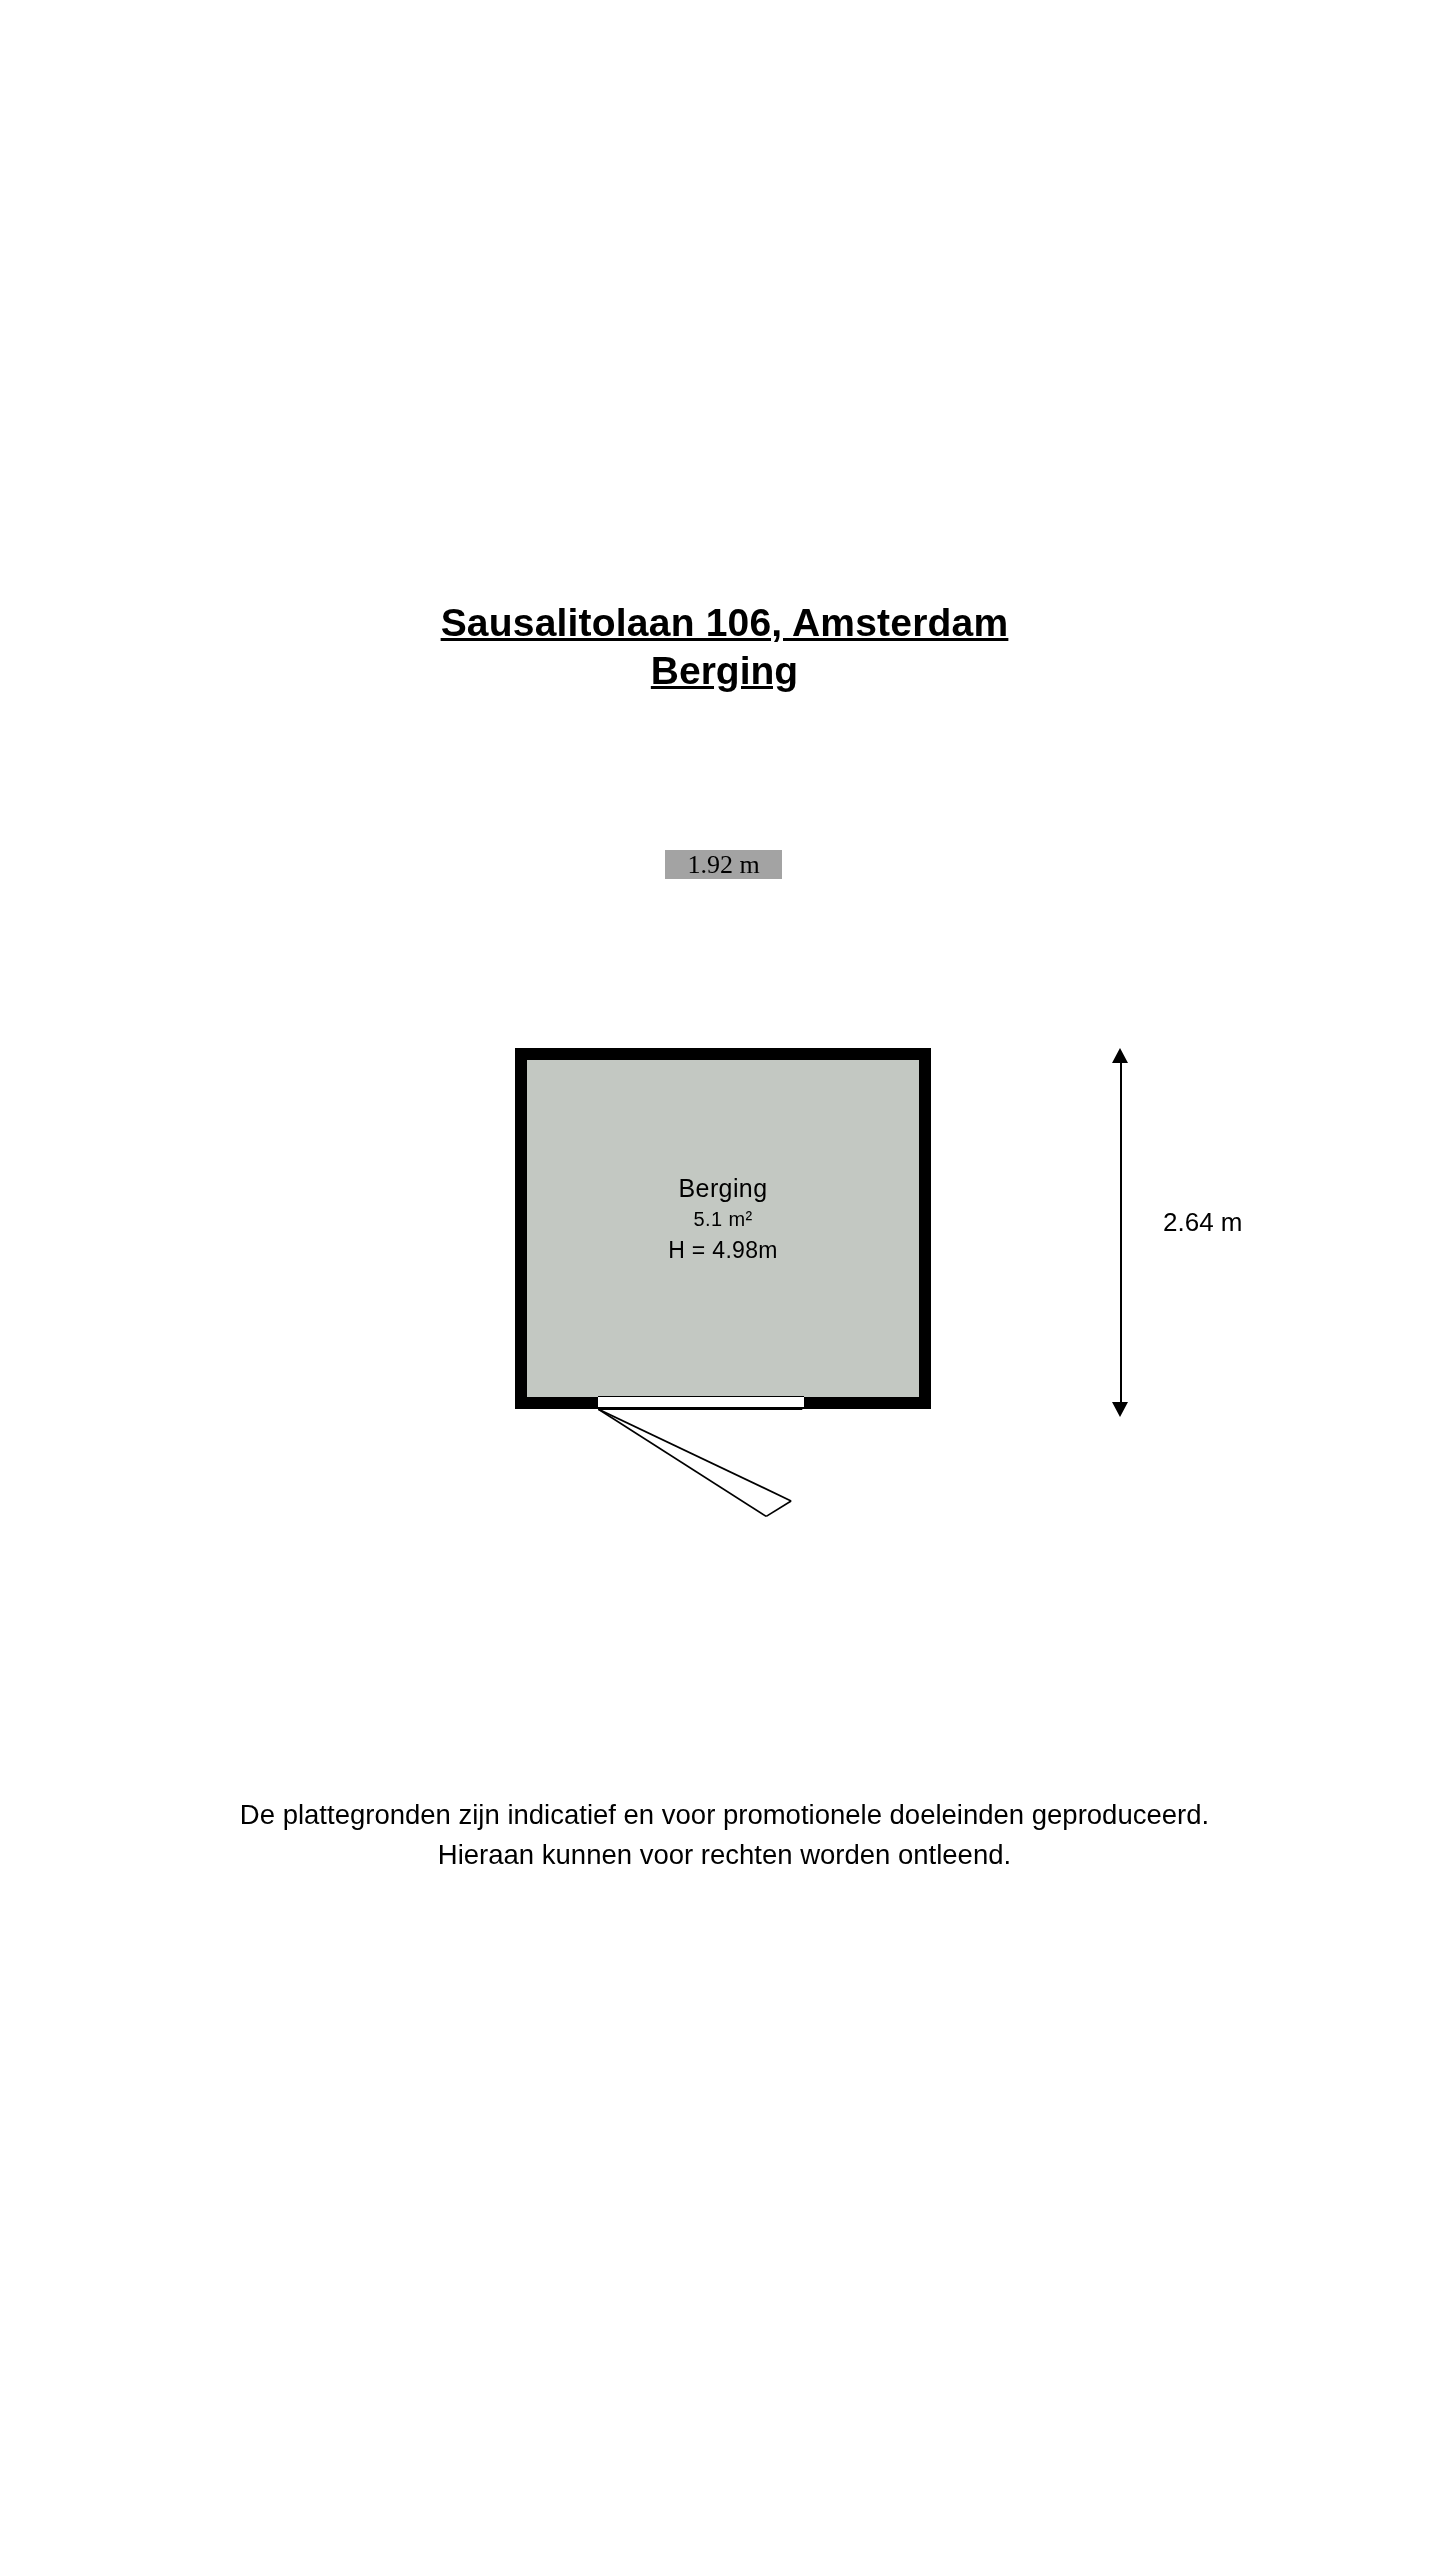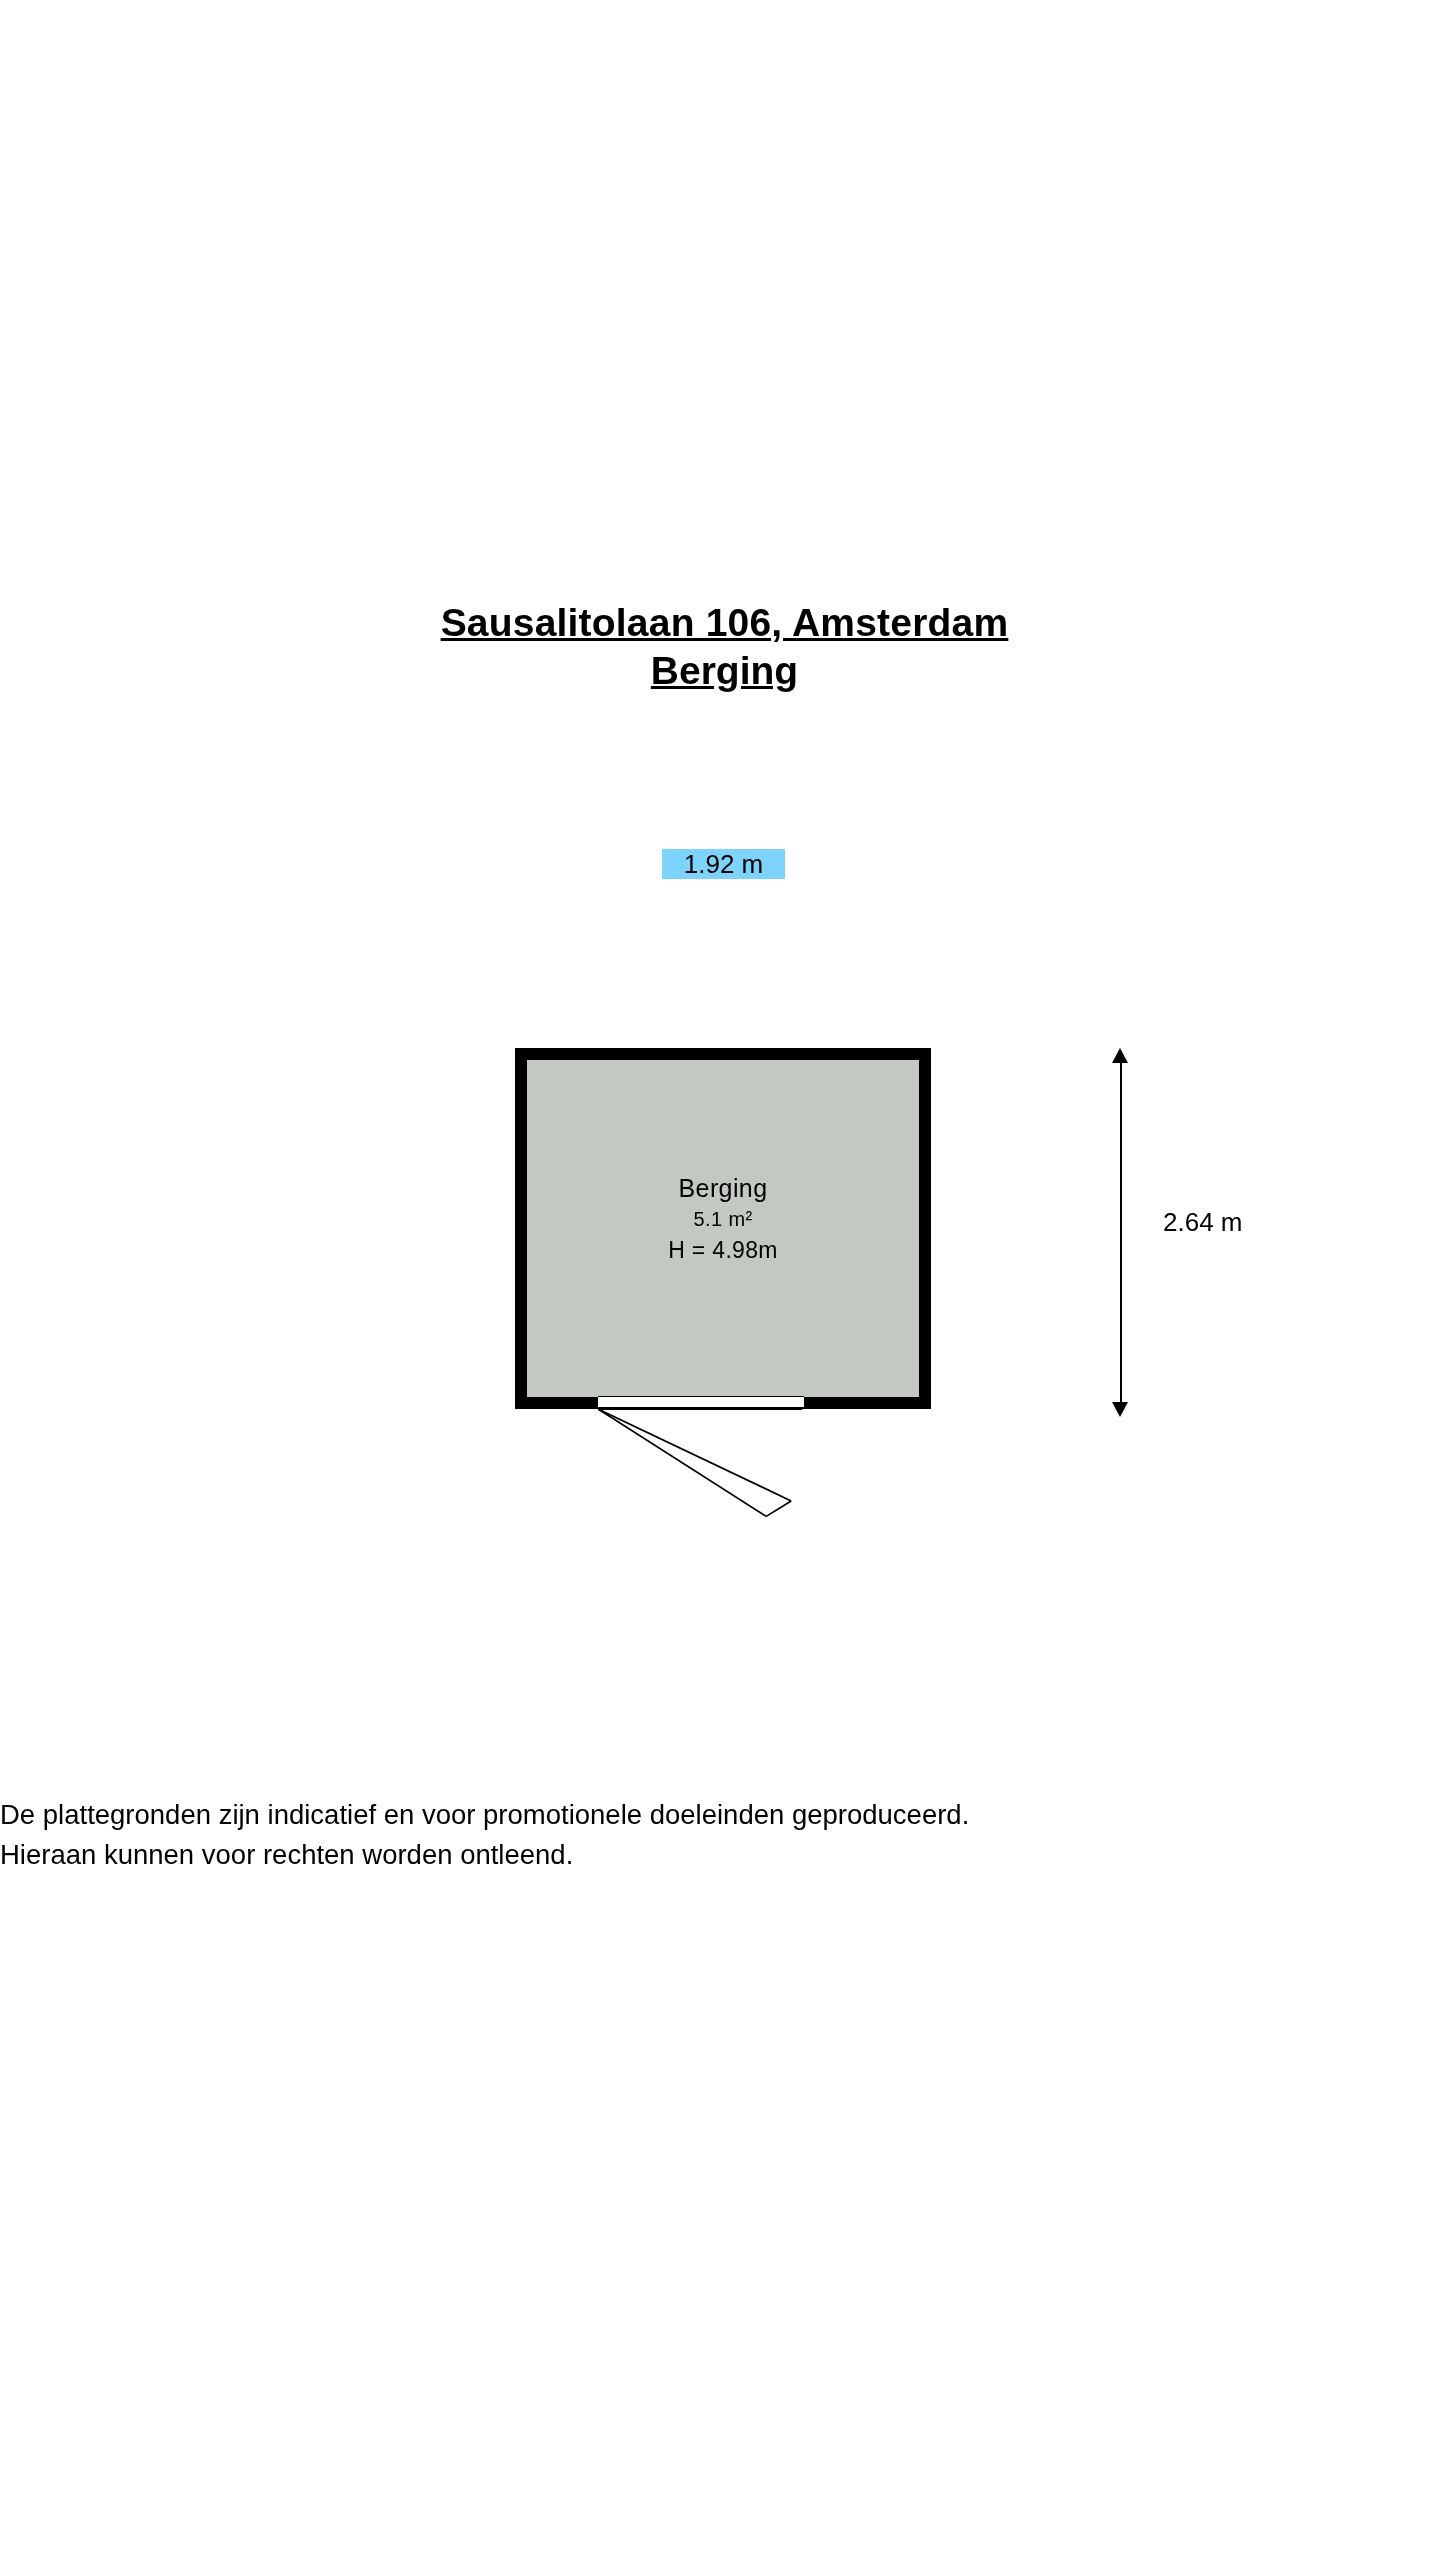--- a/index.html
+++ b/index.html
@@ -66,22 +66,23 @@
     position: absolute;
     top: 0;
     left: 0;
     width: 395px;
     text-align: center;
     font-size: 26px;
     background: #ffffff;
     padding: 1.7px 0;
   }
   .dim-top .label span {
-    background: #7dd3fc;
+    background: #a3a3a3;
     padding: 0 22px;
+    font-family: Liberation Serif, serif;
   }
   .arrow-left, .arrow-right {
     position: absolute;
     top: 8.6px;
     width: 0;
     height: 0;
     border-top: 8.6px solid transparent;
     border-bottom: 8.6px solid transparent;
   }
   .arrow-left {
@@ -186,21 +187,21 @@
     width: 206px;
     height: 112px;
   }
 
   
   .disclaimer {
     position: absolute;
     top: 1795px;
     left: 0;
     width: 1449px;
-    text-align: left;
+    text-align: center;
   }
   .disclaimer div {
     font-size: 27.5px;
     line-height: 1.45;
   }
 </style>
 </head>
 <body>
 
 <div class="title-block">

